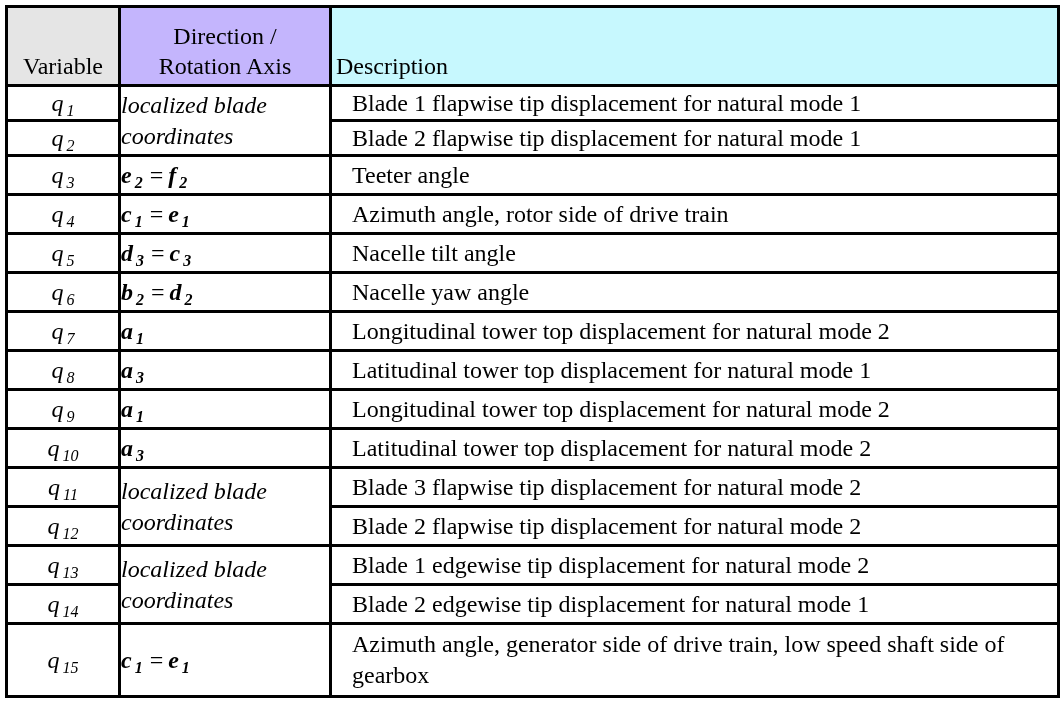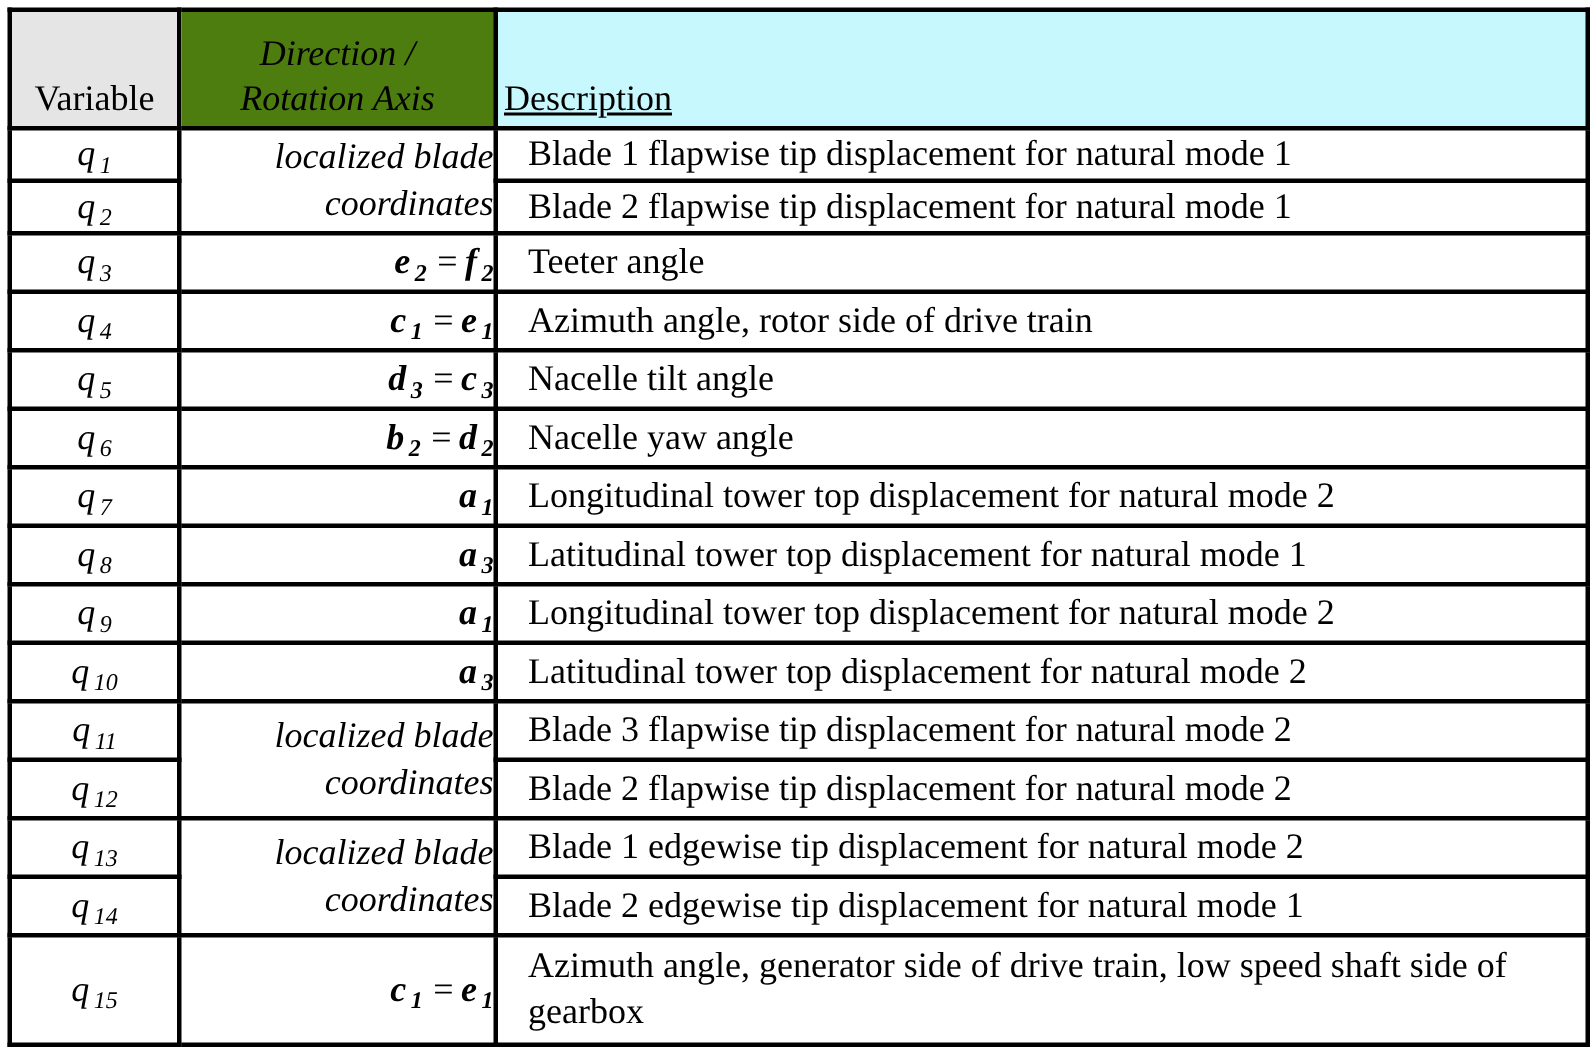--- a/index.html
+++ b/index.html
@@ -28,31 +28,31 @@
   }
   
   .dof-table thead th {
     font-weight: normal;
     vertical-align: bottom;
     height: 74px;
     padding-bottom: 2px;
   }
   th.h-var  { text-align: center; }
   th.h-axis { text-align: center; }
-  th.h-desc { text-align: left; padding-left: 4px; text-decoration: underline; }
+  th.h-desc { text-align: left; padding-left: 4px; }
   
   tr.r-short { height: 35px; }
   tr.r-std   { height: 39px; }
   tr.r-tall  { height: 73px; }
   td.cell-var {
     text-align: center;
     vertical-align: middle;
   }
   td.cell-axis {
-    text-align: right;
+    text-align: left;
     vertical-align: middle;
   }
   td.cell-desc {
     text-align: left;
     vertical-align: middle;
     padding-left: 20px;
     padding-right: 14px;
   }
   
   .term { white-space: nowrap; }
@@ -83,21 +83,21 @@
   <colgroup>
     <col style="width:113px">
     <col style="width:211px">
     <col style="width:728px">
   </colgroup>
   <thead>
     <tr>
       <th class="h-var hdr-bg" style="background: #e5e5e5;">
         <span>Variable</span>
       </th>
-      <th class="h-axis hdr-bg" style="background: #4d7c0f; font-style: italic;">
+      <th class="h-axis hdr-bg" style="background: #c4b5fd;">
         <div>Direction /</div>
         <div>Rotation Axis</div>
       </th>
       <th class="h-desc hdr-bg" style="background: rgb(199, 248, 254);">
         <span>Description</span>
       </th>
     </tr>
   </thead>
   <tbody id="tbody">
       <tr class="r-short">

